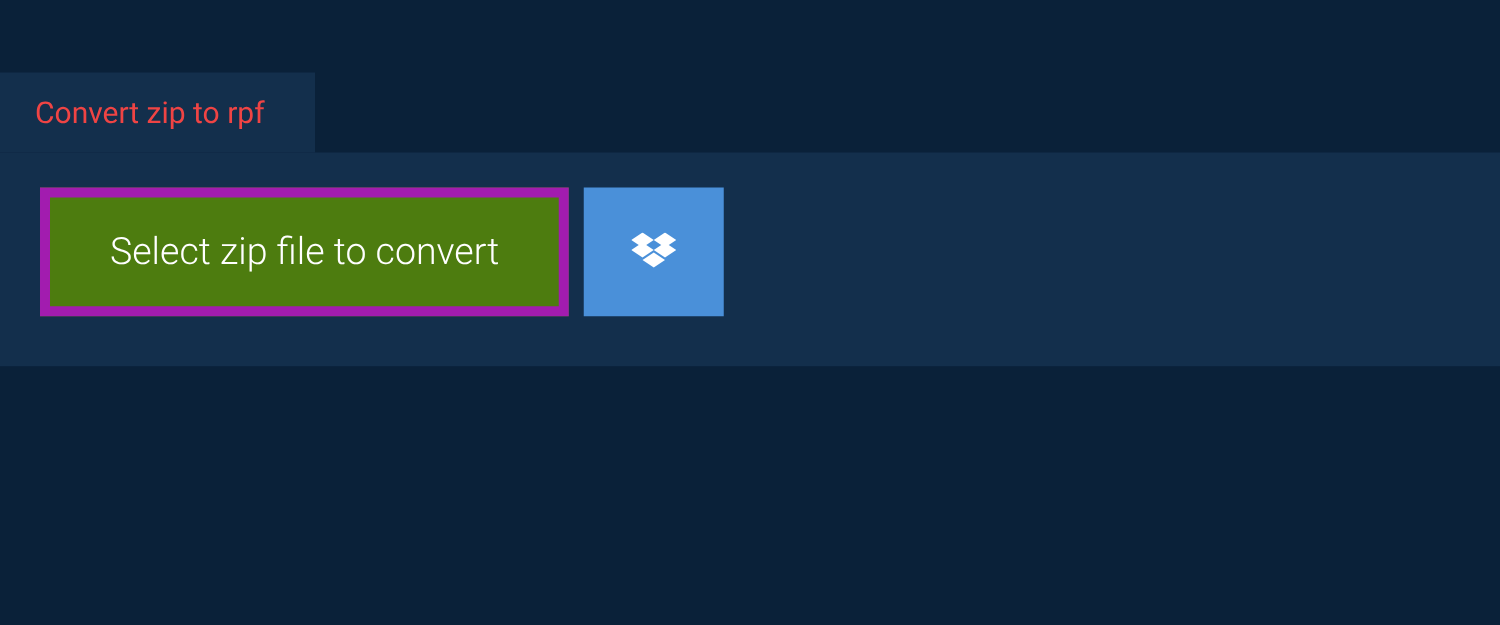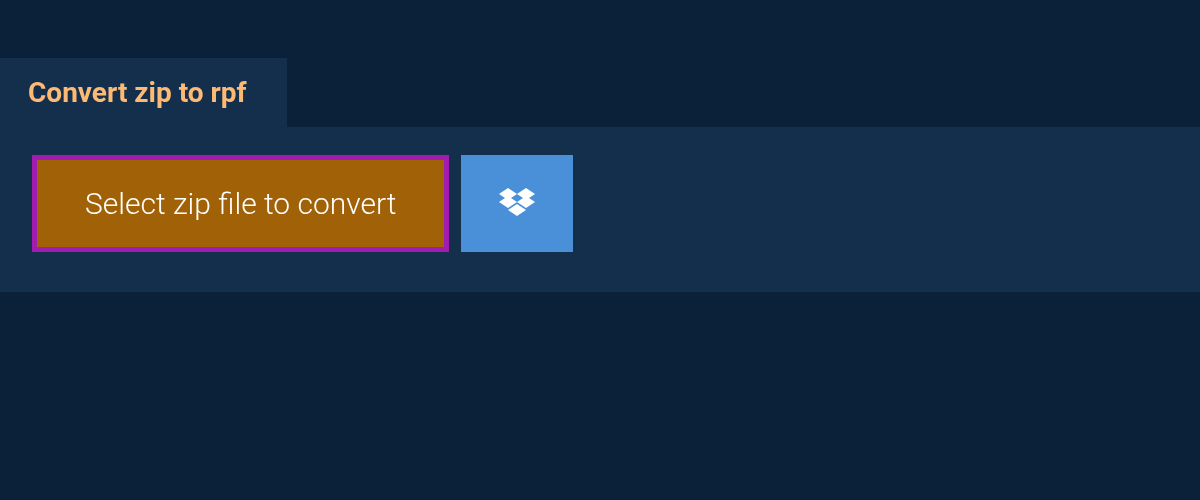--- a/index.html
+++ b/index.html
@@ -10,37 +10,37 @@
       font-family: -apple-system, BlinkMacSystemFont, "Segoe UI", Roboto, sans-serif;
       overflow: hidden;
     }
     .tab-header {
       display: inline-block;
       background: #132f4c;
       padding: 18px 40px 18px 28px;
       margin-top: 58px;
     }
     .tab-title {
-      color: #fdba74;
-      font-size: 28px;
-      font-weight: 700;
+      color: #ef4444;
+      font-size: 24px;
+      font-weight: 400;
     }
     .panel {
       background: #132f4c;
       padding: 28px 32px 40px 32px;
       width: 100%;
     }
     .button-row {
       display: flex;
       gap: 12px;
       align-items: stretch;
     }
     .select-button {
-      background: #a16207;
-      border: 5px solid #a21caf;
+      background: #4d7c0f;
+      border: 8px solid #a21caf;
       color: #ffffff;
       font-size: 30px;
       font-weight: 300;
       padding: 26px 48px;
       cursor: pointer;
       display: flex;
       align-items: center;
       justify-content: center;
     }
     .dropbox-button {

